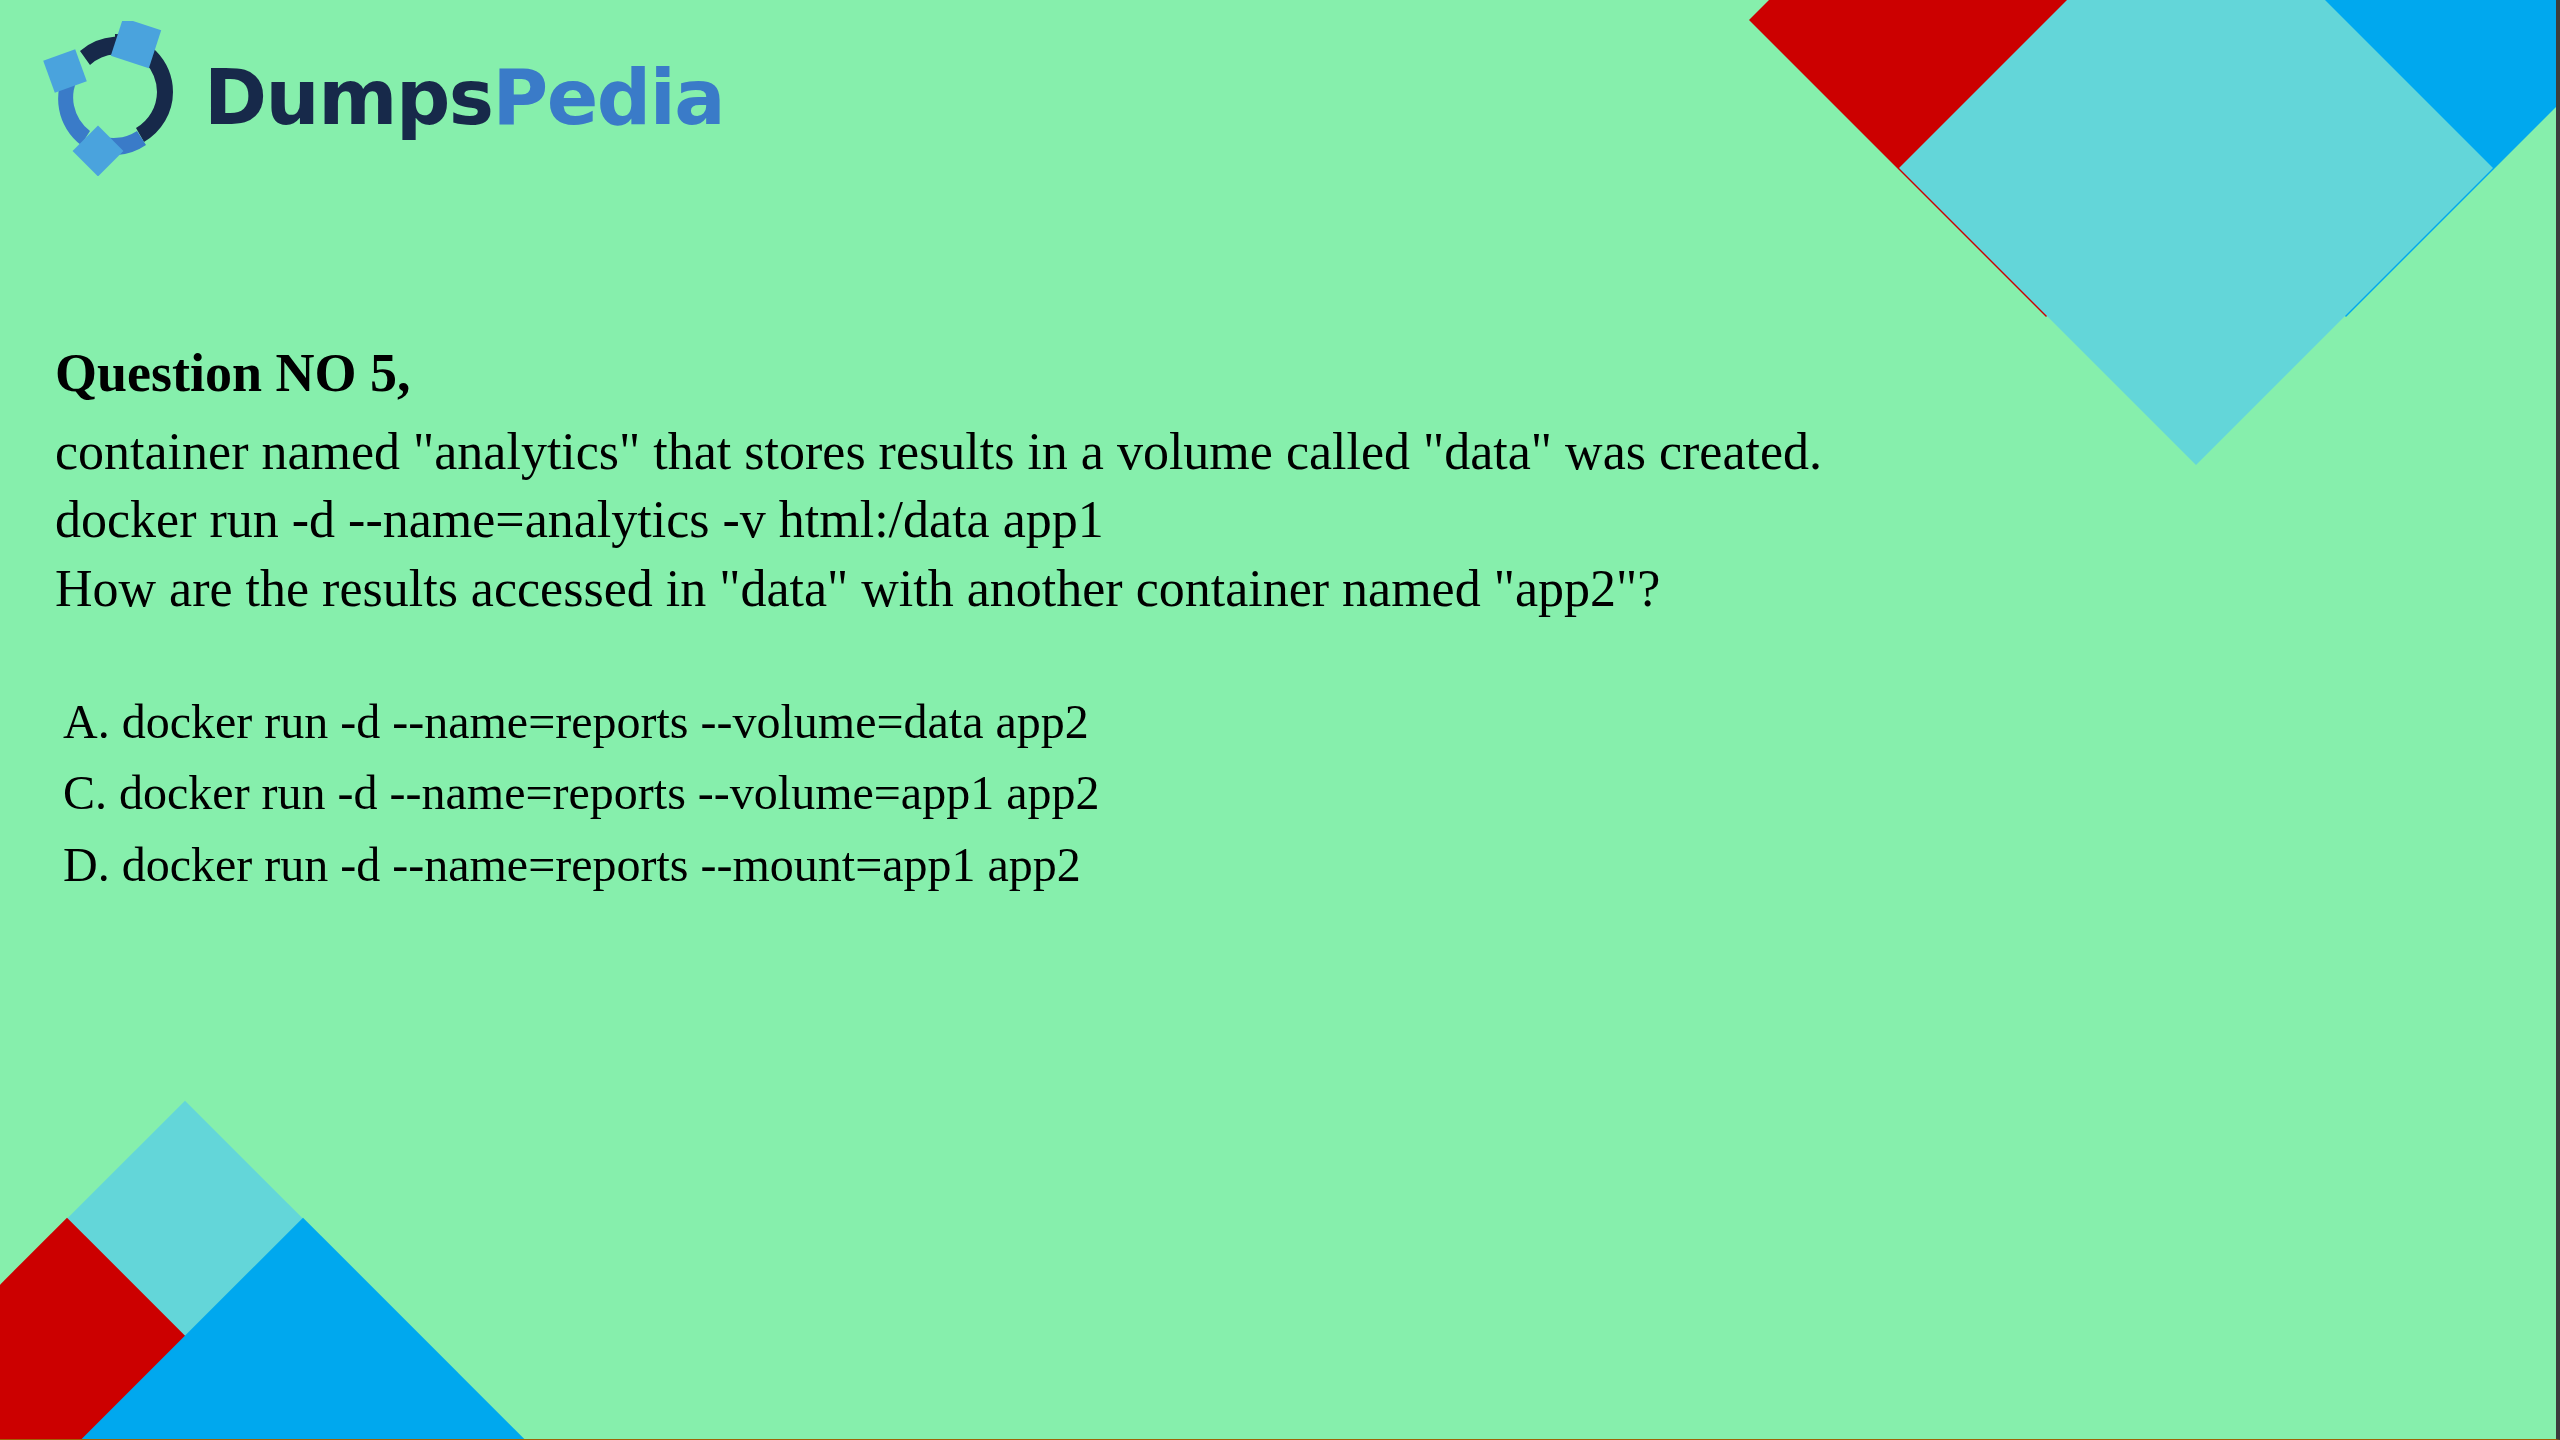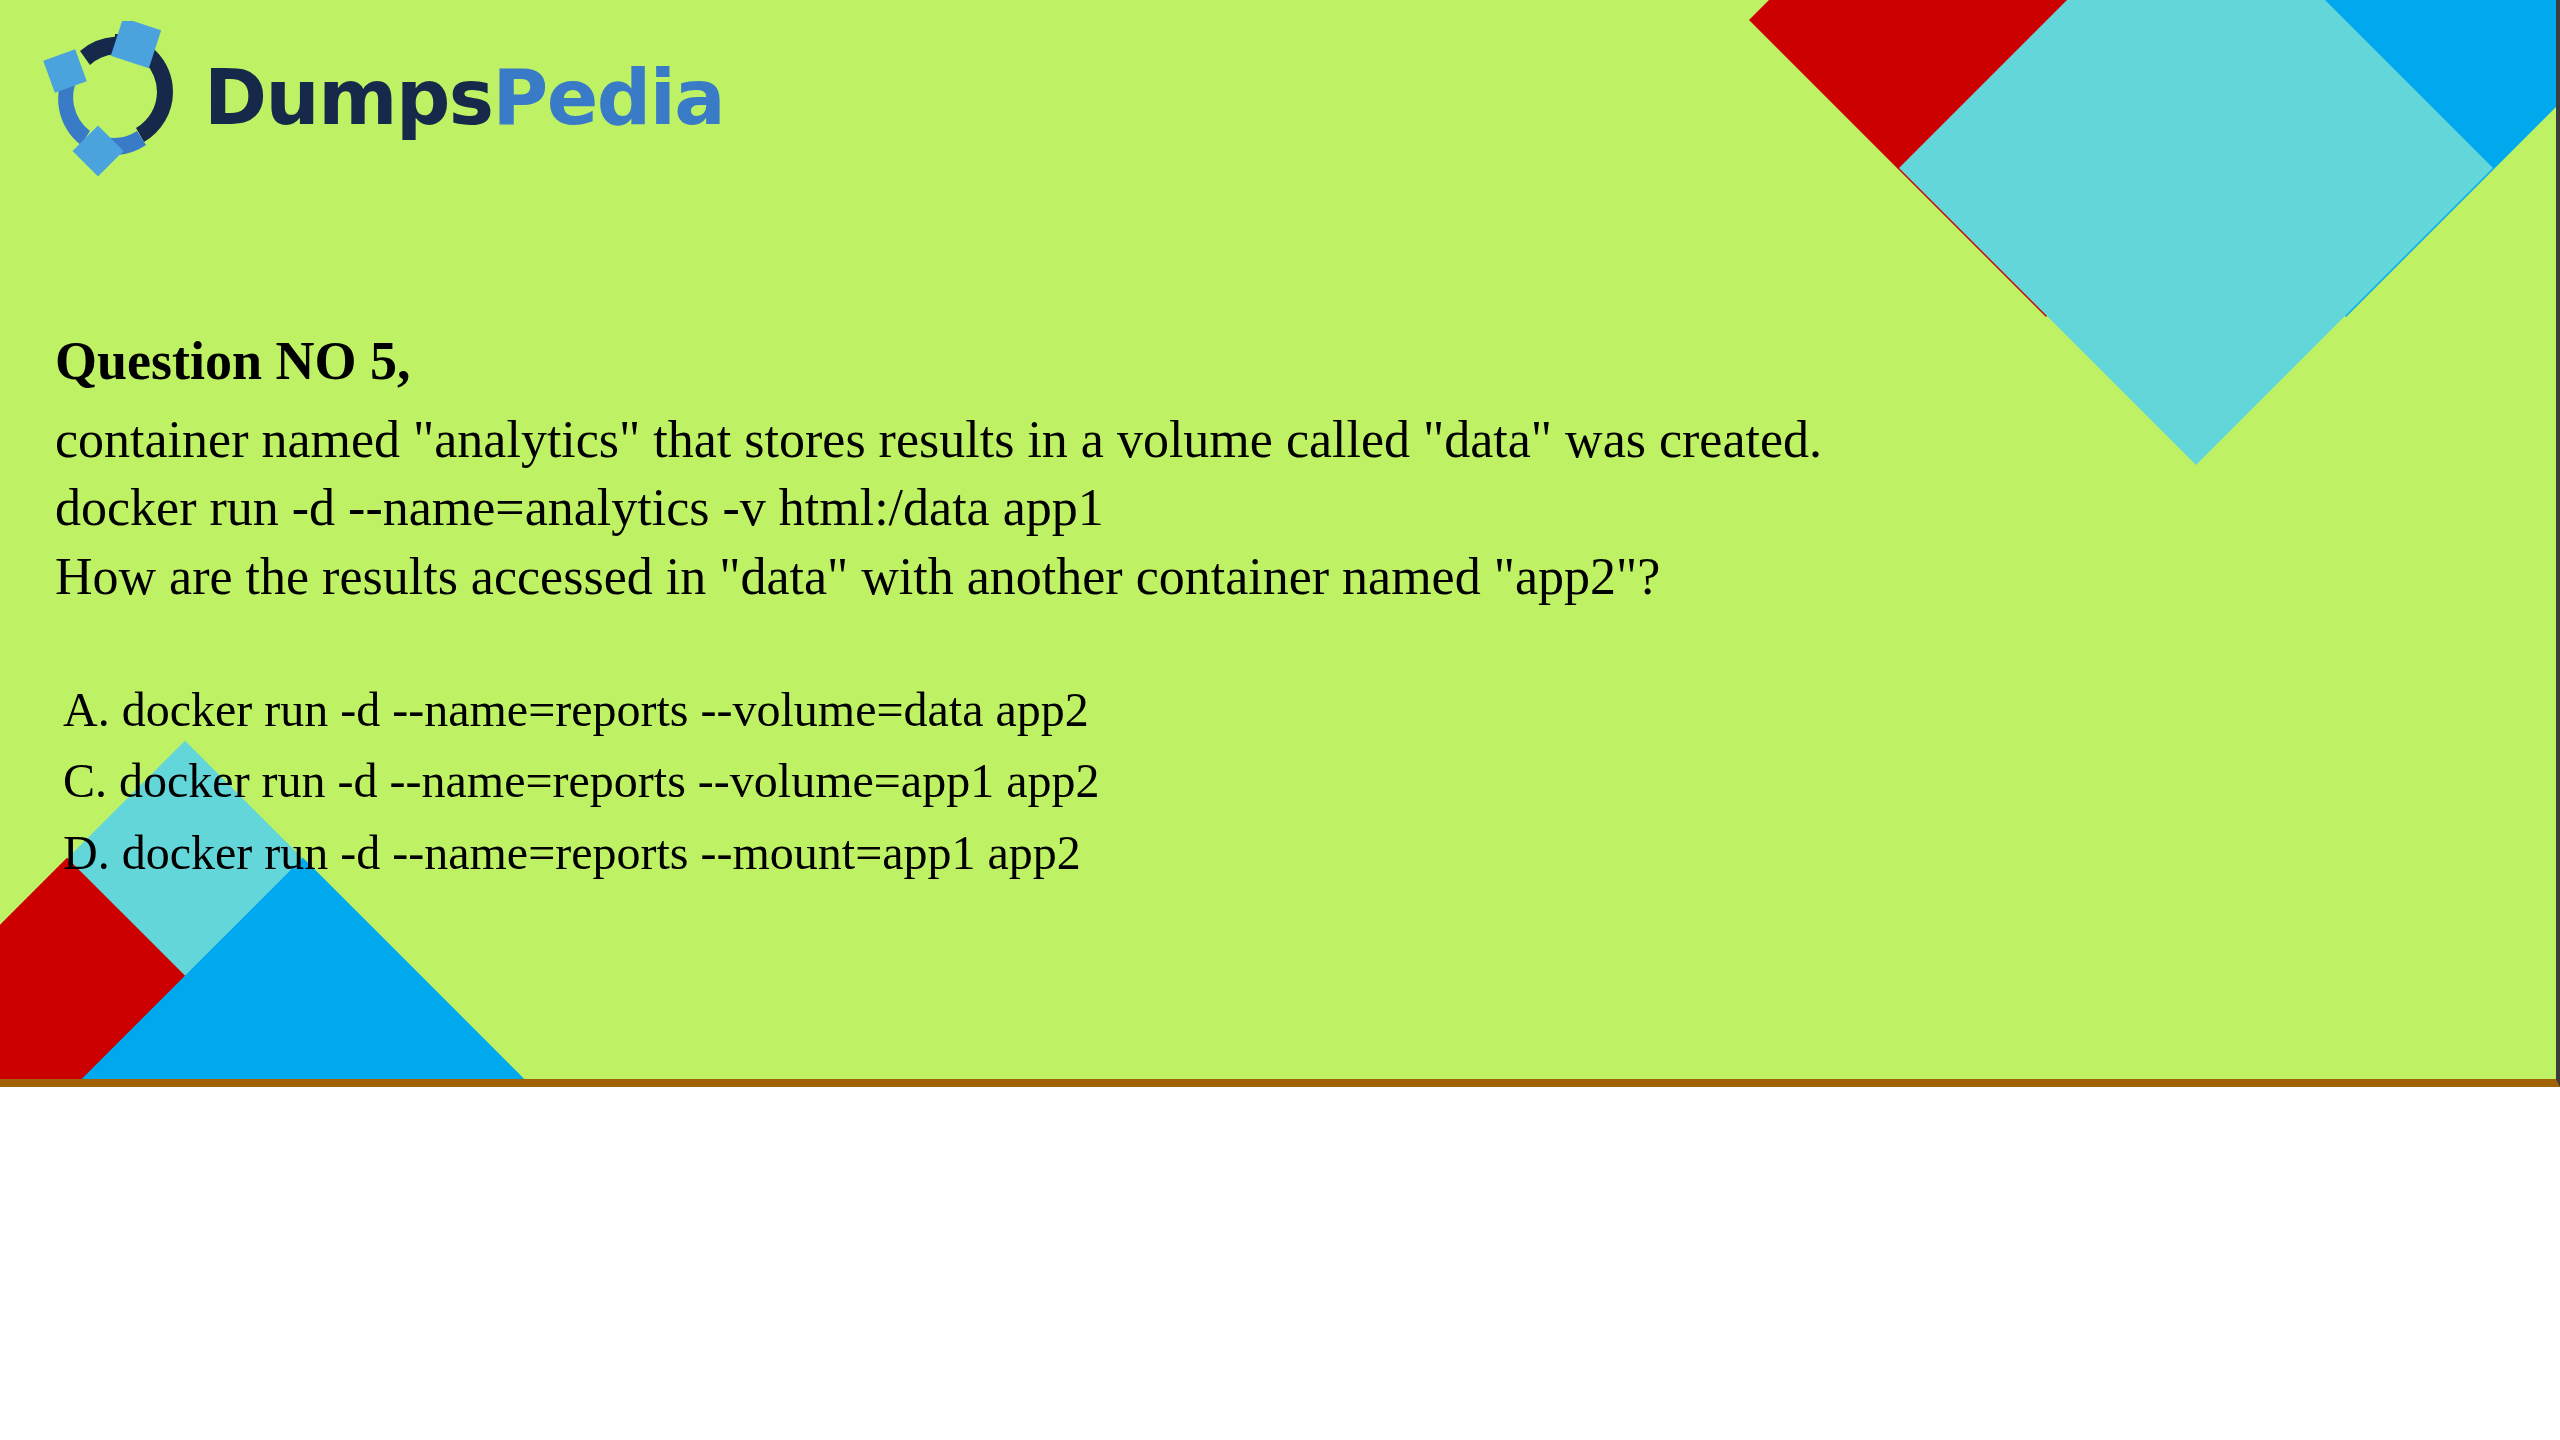--- a/index.html
+++ b/index.html
@@ -7,26 +7,26 @@
     padding: 0;
     background: #ffffff;
   }
   body {
     font-family: "Liberation Serif", "DejaVu Serif", serif;
   }
 
   #slide {
     position: relative;
     width: 2560px;
-    height: 1087px;
-    background: #bef264;
+    height: 1440px;
+    background: #86efac;
     overflow: hidden;
     box-sizing: border-box;
     border-right: 4px solid #3c3c3c;
-    border-bottom: 8px solid #a16207;
+    border-bottom: 1px solid #a16207;
   }
 
   
   .deco {
     position: absolute;
     pointer-events: none;
   }
   .diamond {
     position: absolute;
     transform: rotate(45deg);
@@ -121,21 +121,21 @@
     position: absolute;
     left: 55px;
     top: 330px;
     width: 2300px;
   }
   .q-heading {
     font-size: 54px;
     font-weight: bold;
     color: #000000;
     line-height: 1.18;
-    margin: 0 0 12px 0;
+    margin: 12px 0 12px 0;
   }
   .q-line {
     font-size: 52px;
     color: #000000;
     line-height: 1.32;
     margin: 0;
     white-space: nowrap;
   }
   .spacer-block { height: 58px; }
   .opt-line {

